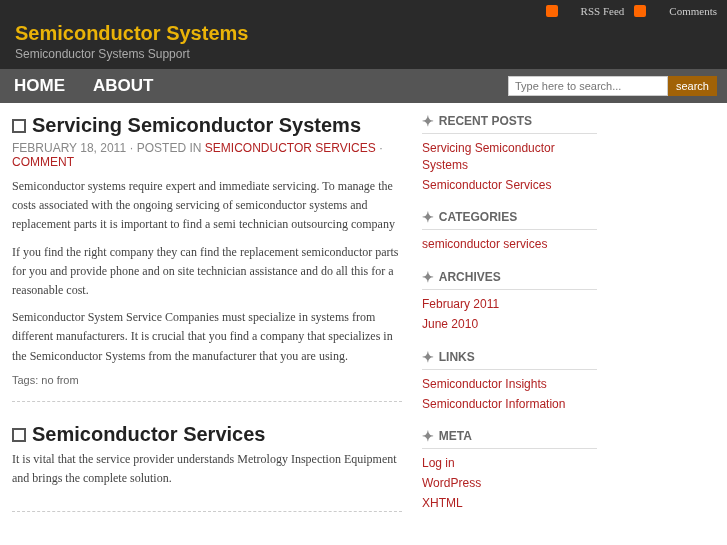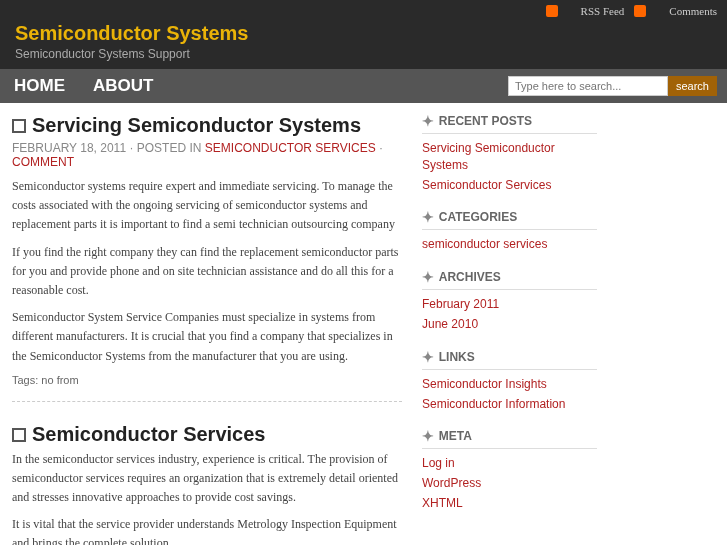--- a/index.html
+++ b/index.html
@@ -234,21 +234,20 @@
         <span>Tags:</span>
         <span>no from</span>
       </div>
     </article>
 
     <article class="post">
       <div class="post-title-row">
         <div class="post-icon"></div>
         <h2 class="post-title">Semiconductor Services</h2>
       </div>
-      <p class="post-body">In the semiconductor services industry, experience is critical.   The provision of semiconductor services requires an organization that is extremely detail oriented  and stresses innovative approaches to provide cost savings.</p>
       <p class="post-body">It is vital that the service provider understands Metrology Inspection Equipment and brings the complete solution.</p>
     </article>
 
   </div>
 
   <div id="sidebar">
 
     <div class="sidebar-section">
       <div class="sidebar-heading">
         <span class="sidebar-heading-icon">✦</span>

